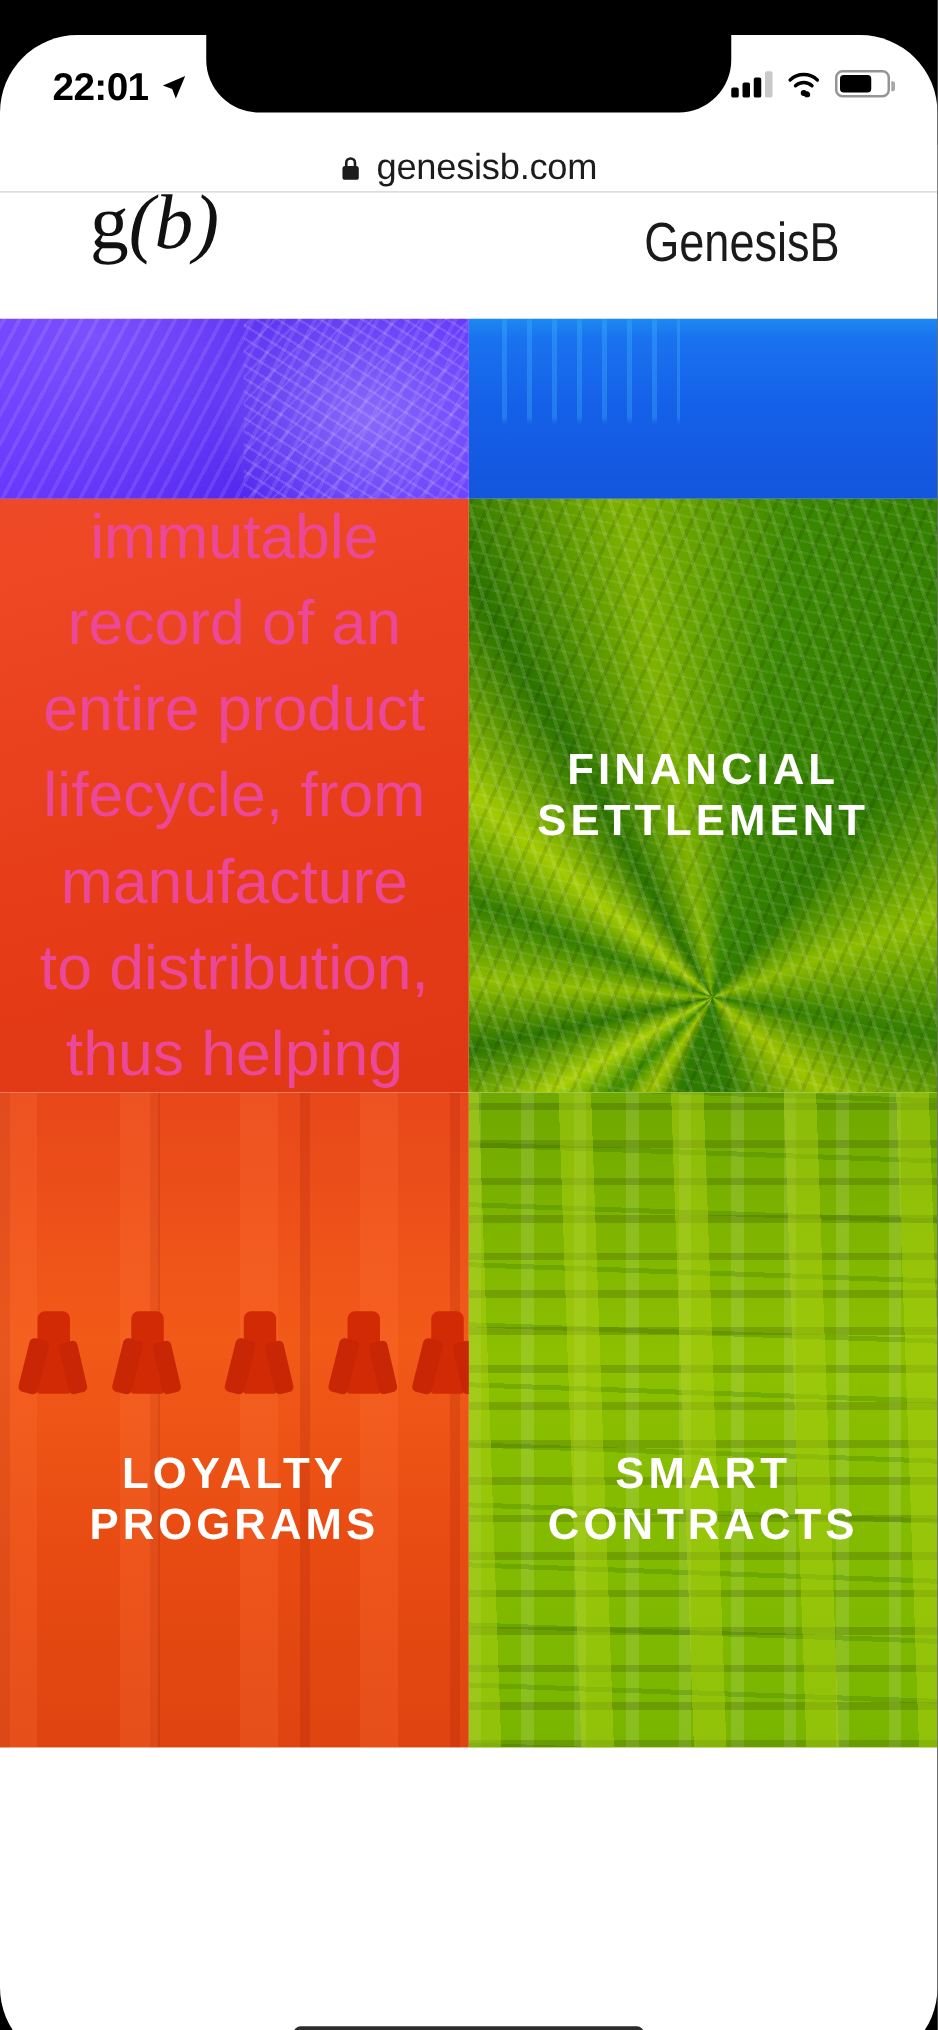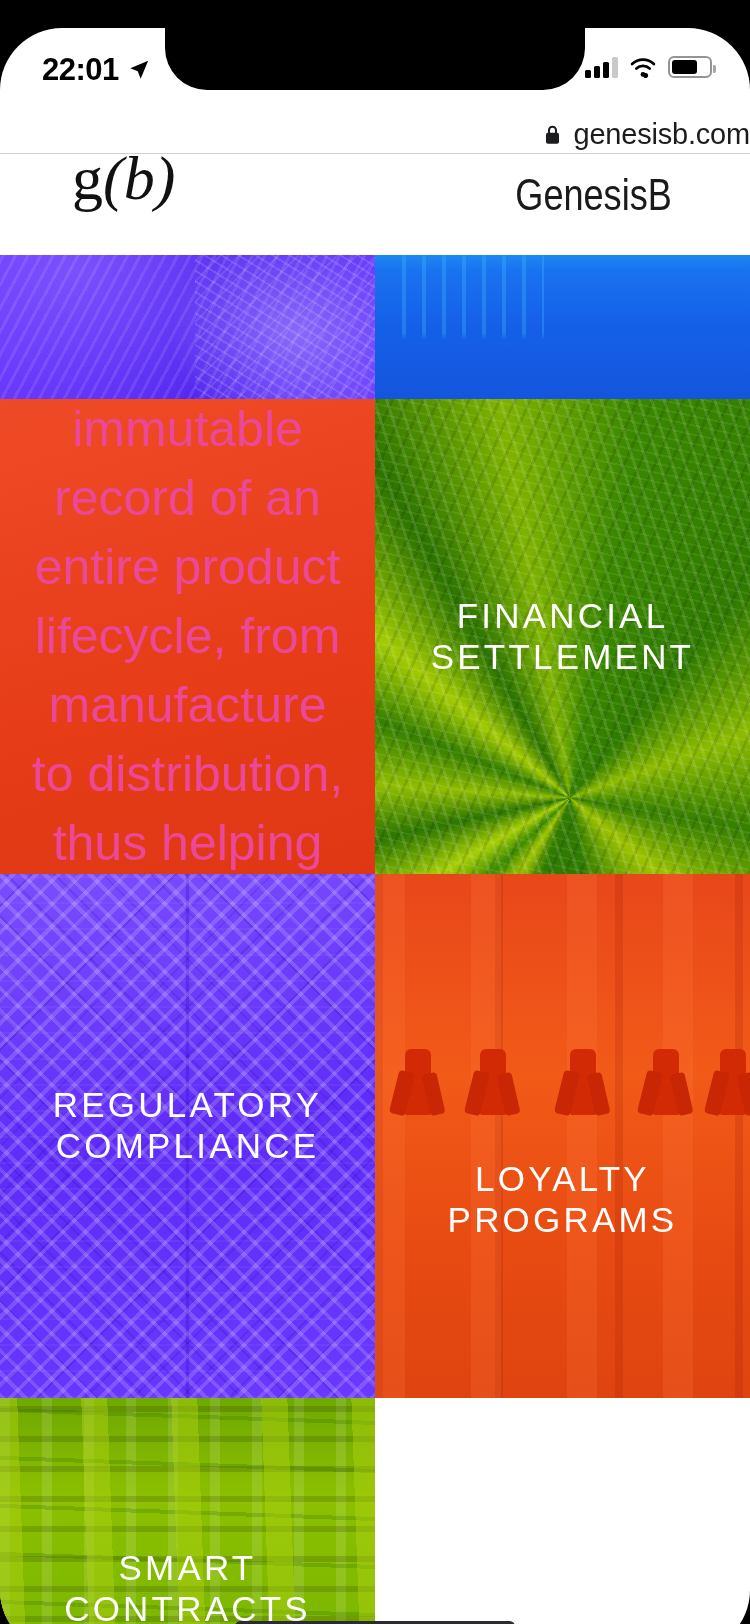--- a/index.html
+++ b/index.html
@@ -75,21 +75,21 @@
   #battery-fill {
     height:14px; margin-left:2px;
     background:#000; border-radius:3px;
   }
 
   
   #url-bar {
     position:absolute; top:88px; left:0;
     width:750px; height:38px;
     background:#ffffff;
-    display:flex; align-items:center; justify-content:flex-end;
+    display:flex; align-items:center; justify-content:center;
     gap:12px;
     z-index:25;
     border-bottom:1px solid #d2d2d4;
   }
   #lock-icon { width:17px; height:21px; }
   #url-text { font-size:29px; color:#1c1c1e; letter-spacing:-0.2px; }
 
   
   #site-header {
     position:absolute; top:127px; left:0;
@@ -129,21 +129,21 @@
     display:flex; align-items:center; justify-content:center;
   }
   .tile .art { position:absolute; inset:0; }
   .tile-label {
     position:relative; z-index:5;
     color:#ffffff;
     font-size:35px;
     letter-spacing:3.2px;
     line-height:1.17;
     text-align:center;
-    font-weight:400;
+    font-weight:700;
   }
   .tile-body {
     position:relative; z-index:5;
     color:#ec4899;
     font-size:50px;
     line-height:1.38;
     text-align:center;
     padding:0 26px;
     font-weight:300;
   }
@@ -374,24 +374,20 @@
     <div class="tile">
       <div class="art art-red"></div>
       <div class="tile-body">A blockchain can maintain a secure, immutable record of an entire product lifecycle, from manufacture to distribution, thus helping to ensure product authenticity.</div>
     </div>
 
     <div class="tile">
       <div class="art art-green1"></div>
       <div class="tile-label">FINANCIAL SETTLEMENT</div>
     </div>
 
-    <div class="tile">
-      <div class="art art-purple2"></div>
-      <div class="tile-label" style="margin-top:-20px">REGULATORY COMPLIANCE</div>
-    </div>
 
 
     <div class="tile">
       <div class="art art-orange">
         <span class="walker" style="left:8%"></span>
         <span class="walker" style="left:28%"></span>
         <span class="walker" style="left:52%"></span>
         <span class="walker" style="left:74%"></span>
         <span class="walker" style="left:92%"></span>
       </div>

